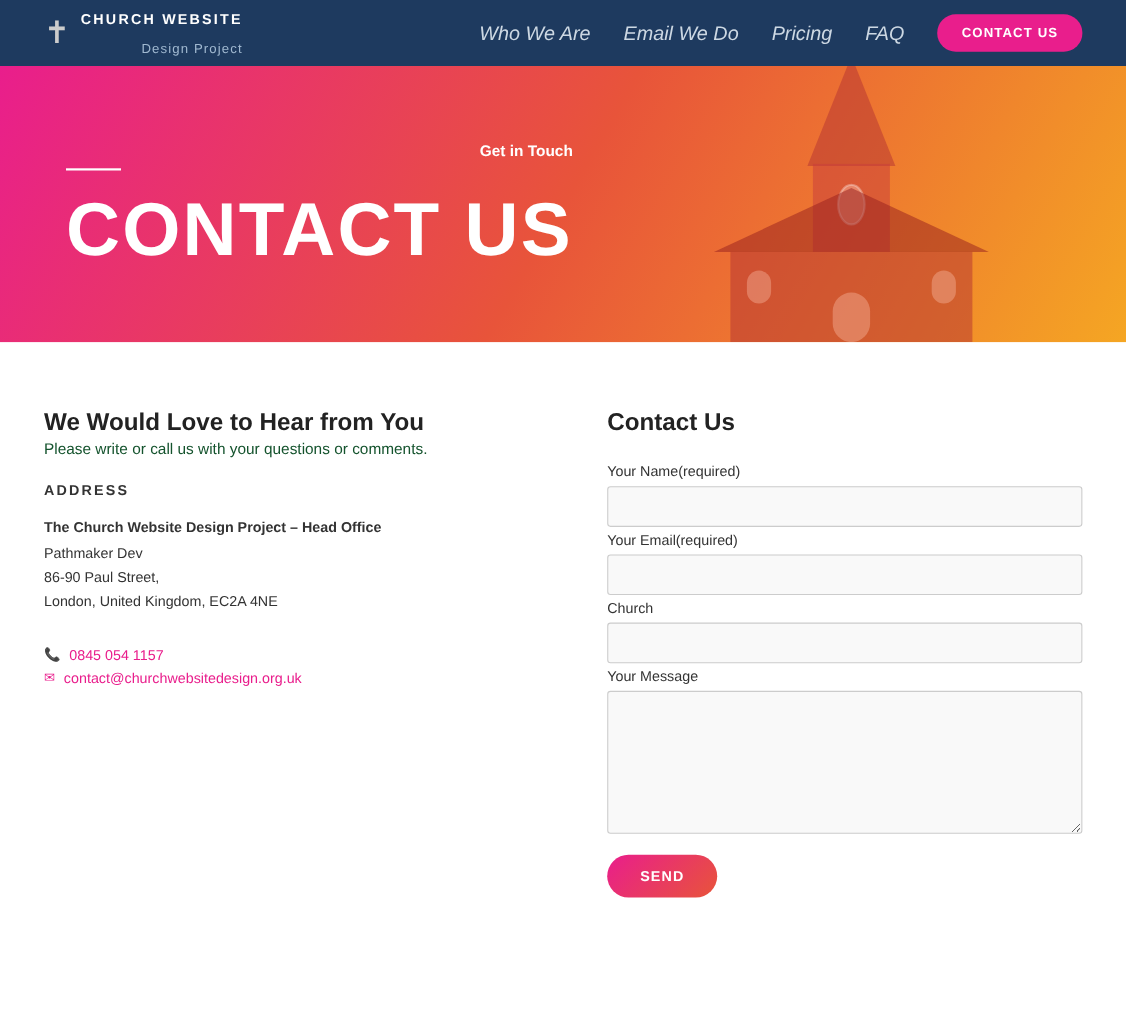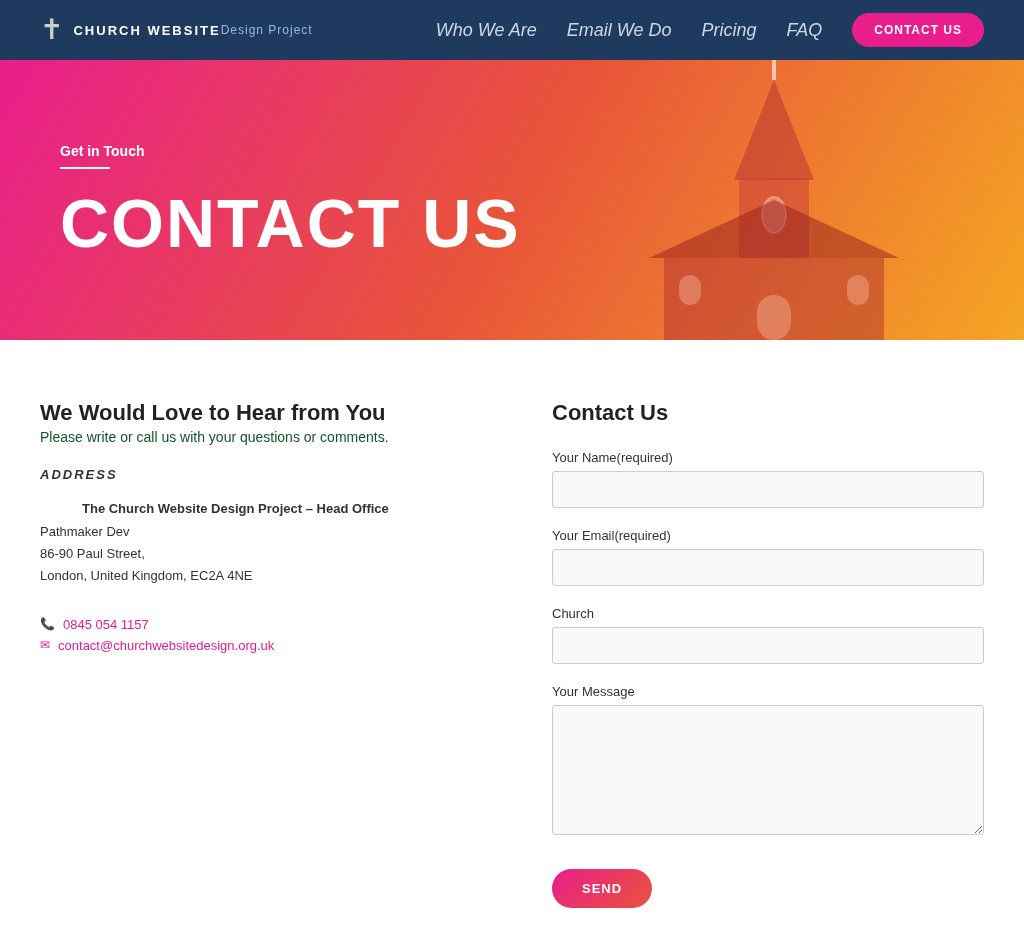--- a/index.html
+++ b/index.html
@@ -19,33 +19,35 @@
       align-items: center;
       gap: 10px;
     }
     .nav-logo-icon {
       color: #ccc;
       font-size: 28px;
       line-height: 1;
     }
     .nav-brand-text {
       display: flex;
-      flex-direction: row;
+      flex-direction: column;
+      gap: 12px;
     }
     .nav-brand-top {
       color: #fff;
       font-size: 13px;
       font-weight: 700;
       letter-spacing: 2px;
       text-transform: uppercase;
     }
     .nav-brand-sub {
       color: #a0b8d0;
       font-size: 12px;
       letter-spacing: 1px;
+      text-align: right;
     }
     .nav-links {
       display: flex;
       align-items: center;
       gap: 30px;
       list-style: none;
     }
     .nav-links a {
       color: #cdd8e3;
       text-decoration: none;
@@ -62,25 +64,26 @@
       font-weight: 700;
       letter-spacing: 1px;
       cursor: pointer;
       text-transform: uppercase;
     }
 
     
     .hero {
       position: relative;
       width: 100%;
-      height: 280px;
+      height: 251px;
       background: linear-gradient(120deg, #e91e8c 0%, #e8543a 50%, #f5a623 100%);
       overflow: hidden;
       display: flex;
       align-items: center;
+      text-align: right;
     }
     
     .hero-content {
       position: relative;
       z-index: 2;
       padding: 0 60px;
     }
     .hero-get-in-touch {
       color: #fff;
       font-size: 14px;
@@ -127,34 +130,32 @@
       margin-bottom: 16px;
       line-height: 1.6;
     }
     .section-label {
       font-size: 11px;
       font-weight: 700;
       letter-spacing: 2px;
       text-transform: uppercase;
       color: #333;
       margin-bottom: 12px;
-      font-style: italic;
     }
     .address-block {
       margin-bottom: 30px;
     }
     .address-block p {
       font-size: 13px;
       line-height: 1.7;
       color: #333;
     }
     .address-block .org-name {
       font-weight: 700;
       font-size: 13px;
-      margin-left: 42px;
     }
     .contact-block {
       margin-bottom: 30px;
     }
     .contact-item {
       display: flex;
       align-items: center;
       gap: 8px;
       font-size: 13px;
       color: #e91e8c;
@@ -188,21 +189,21 @@
     .right-col {
       flex: 1;
     }
     .right-col h2 {
       font-size: 22px;
       font-weight: 700;
       margin-bottom: 24px;
       color: #222;
     }
     .form-group {
-      margin-bottom: 20px;
+      margin-bottom: 4px;
     }
     .form-group label {
       display: block;
       font-size: 13px;
       color: #333;
       margin-bottom: 6px;
     }
     .form-group input,
     .form-group textarea {
       width: 100%;

